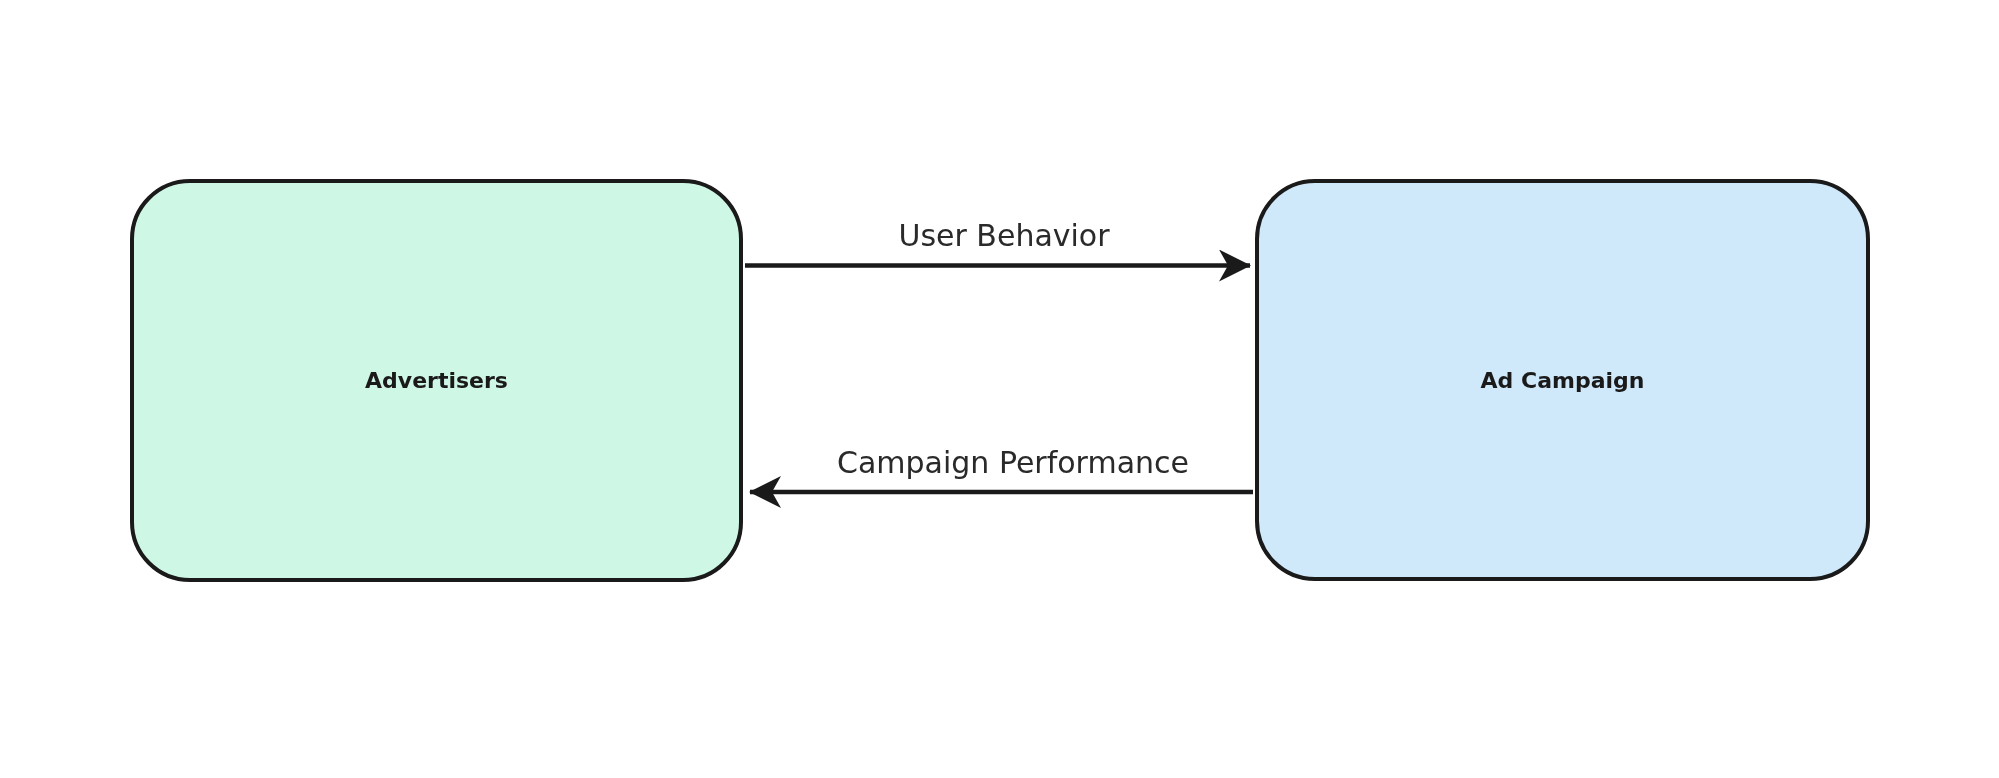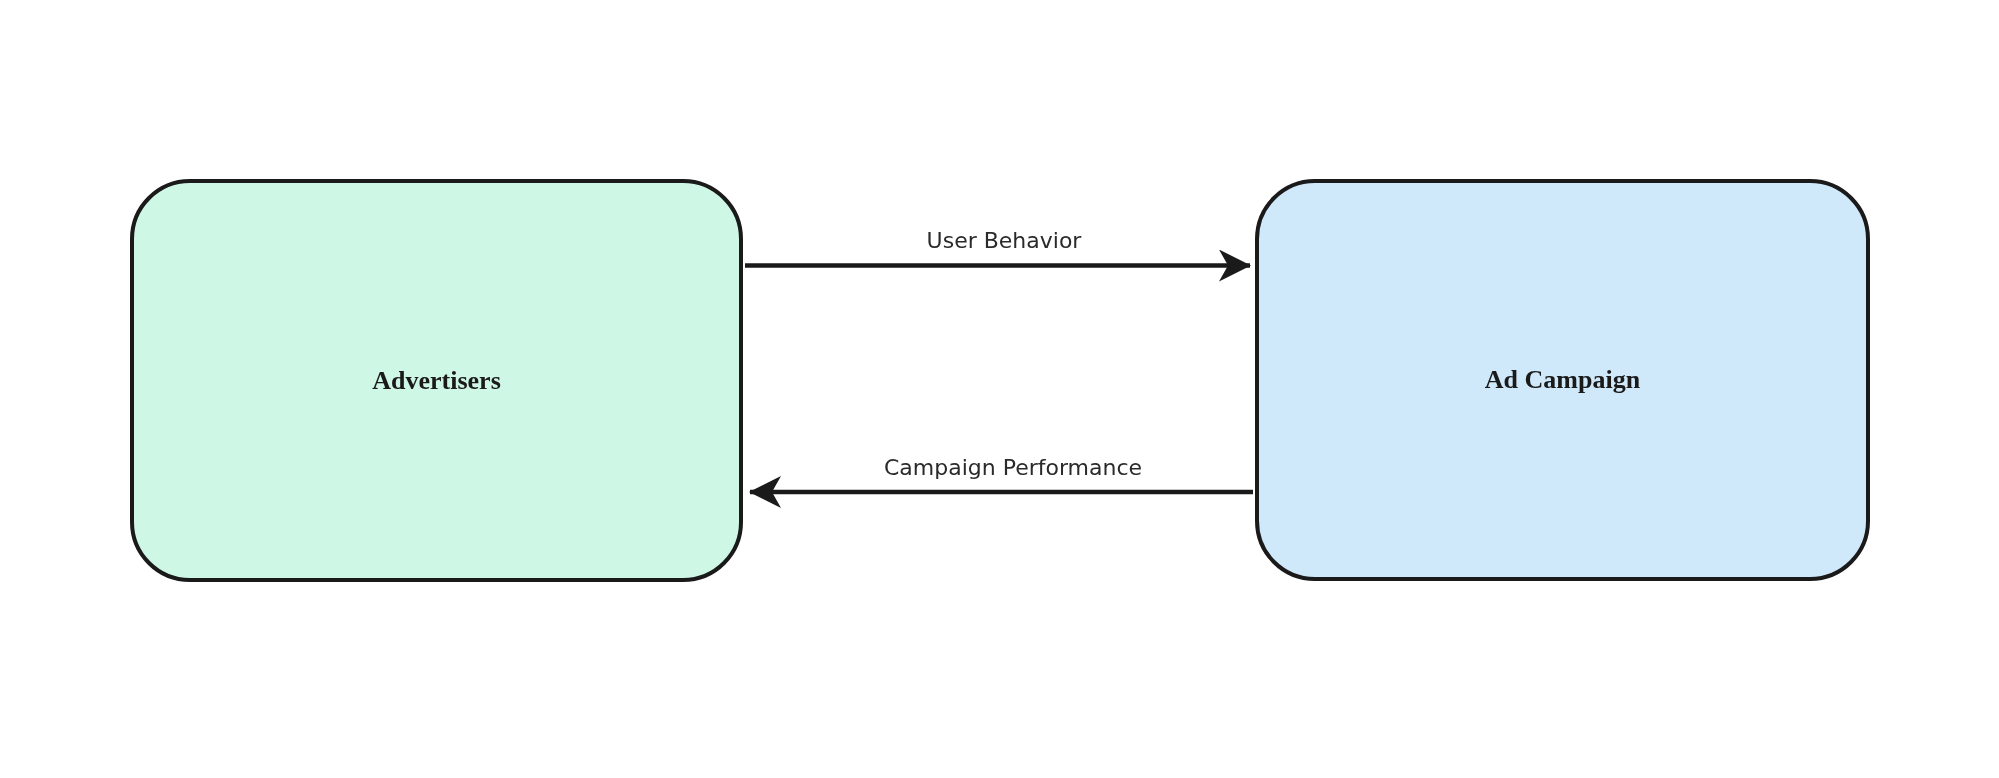--- a/index.html
+++ b/index.html
@@ -30,42 +30,41 @@
     width: 613px;
     height: 403px;
   }
   .node-ad-platforms {
     left: 1255px;
     top: 179px;
     width: 615px;
     height: 402px;
   }
   .node-label {
-    font-size: 26px;
+    font-size: 22px;
     font-weight: 700;
     color: #1a1a1a;
     white-space: nowrap;
-    font-family: Liberation Serif, serif;
   }
   .edges-svg {
     position: absolute;
     left: 0;
     top: 0;
     width: 1999px;
     height: 778px;
     pointer-events: none;
   }
   .edge-line {
     stroke-width: 4.5px;
     fill: none;
   }
   .edge-label {
     position: absolute;
     transform: translate(-50%, -100%);
-    font-size: 22px;
+    font-size: 30px;
     font-weight: 400;
     color: #2a2a2a;
     white-space: nowrap;
   }
   .edge-label-user-behavior {
     left: 1004px;
     top: 253px;
   }
   .edge-label-campaign-performance {
     left: 1013px;

